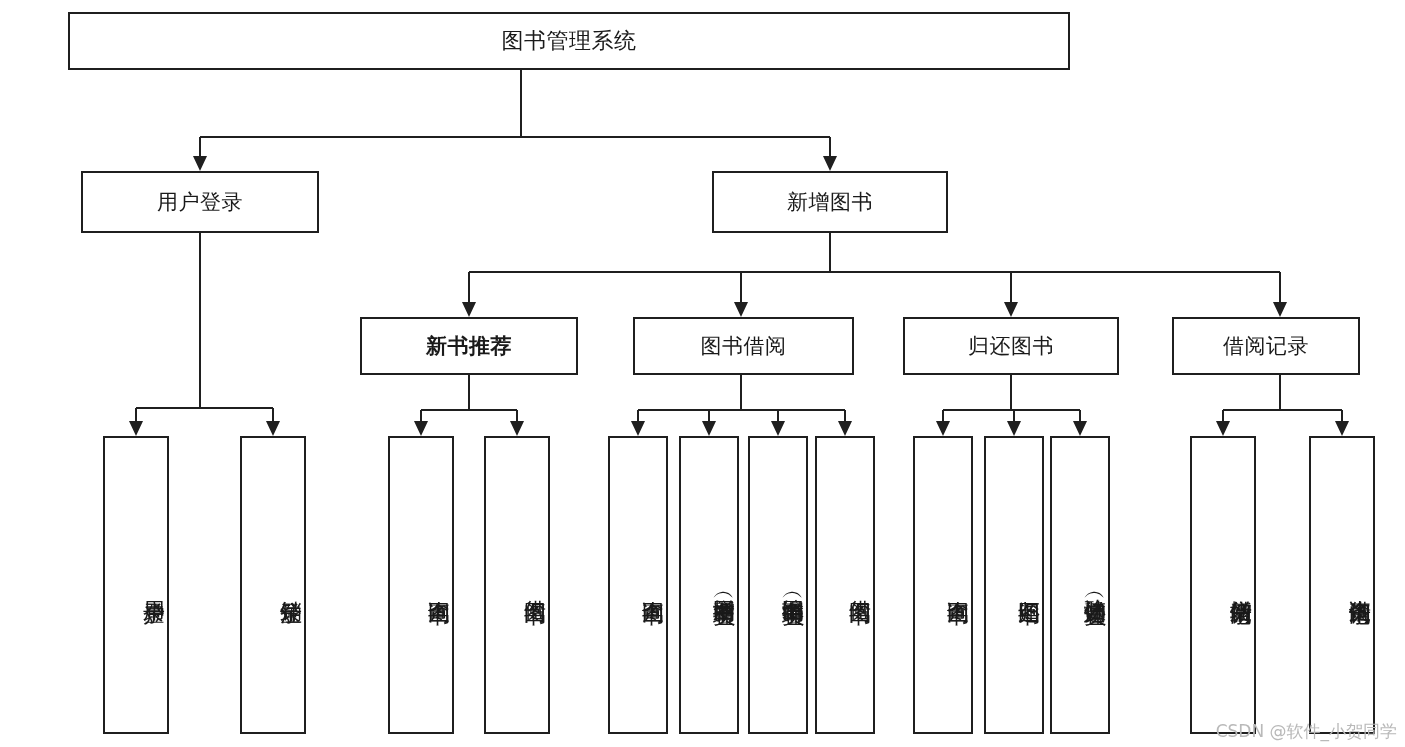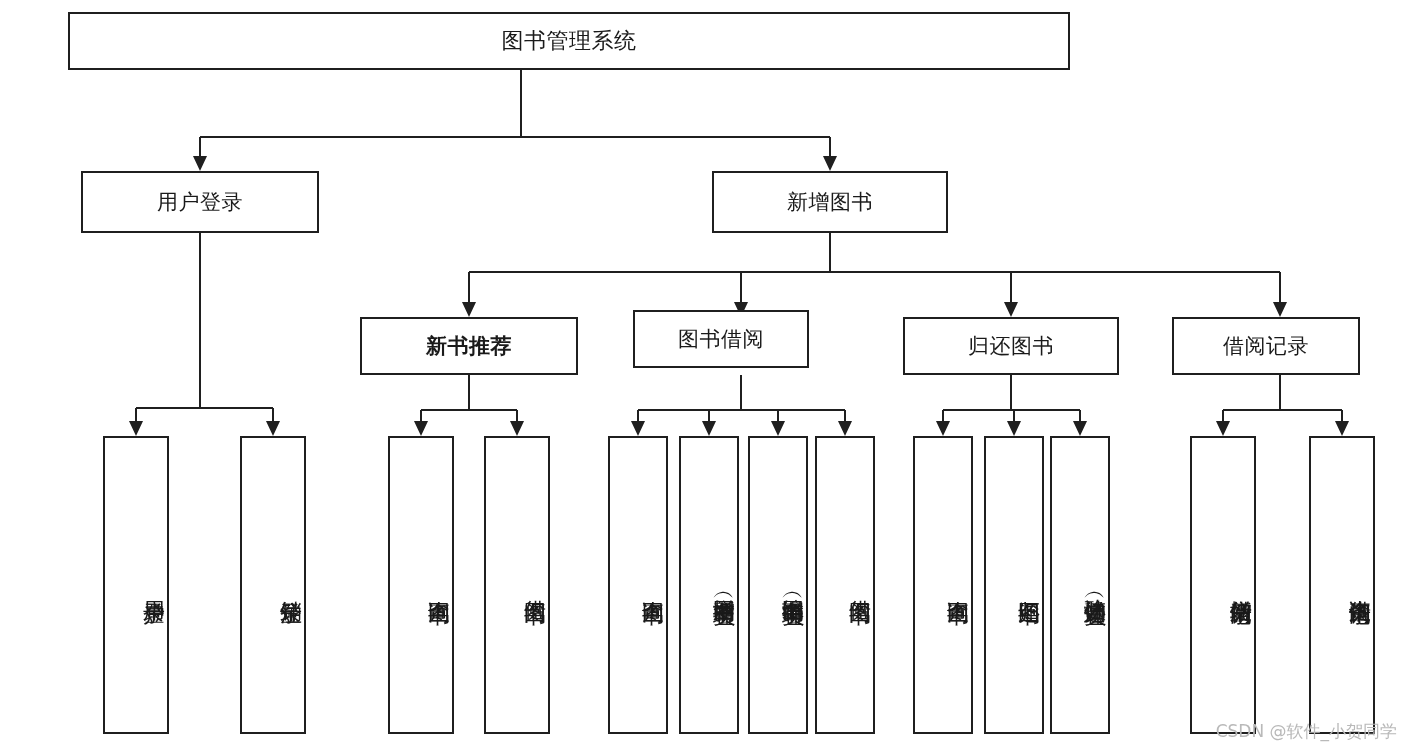--- a/index.html
+++ b/index.html
@@ -94,21 +94,21 @@
       </div>
       <div class="node lvl2" style="left: 81px; top: 171px; width: 238px; height: 62px;">
         <span class="txt">用户登录</span>
       </div>
       <div class="node lvl2" style="left: 712px; top: 171px; width: 236px; height: 62px;">
         <span class="txt">新增图书</span>
       </div>
       <div class="node lvl3" style="left: 360px; top: 317px; width: 218px; height: 58px; font-weight: bold;">
         <span class="txt">新书推荐</span>
       </div>
-      <div class="node lvl3" style="left: 633px; top: 310px; width: 176px; height: 58px;">
+      <div class="node lvl3" style="left: 633px; top: 317px; width: 221px; height: 58px;">
         <span class="txt">图书借阅</span>
       </div>
       <div class="node lvl3" style="left: 903px; top: 317px; width: 216px; height: 58px;">
         <span class="txt">归还图书</span>
       </div>
       <div class="node lvl3" style="left: 1172px; top: 317px; width: 188px; height: 58px;">
         <span class="txt">借阅记录</span>
       </div>
       <div class="node leaf vert" style="left: 103px; top: 436px; width: 66px; height: 298px;">
         <span class="txt">用户登录</span>

